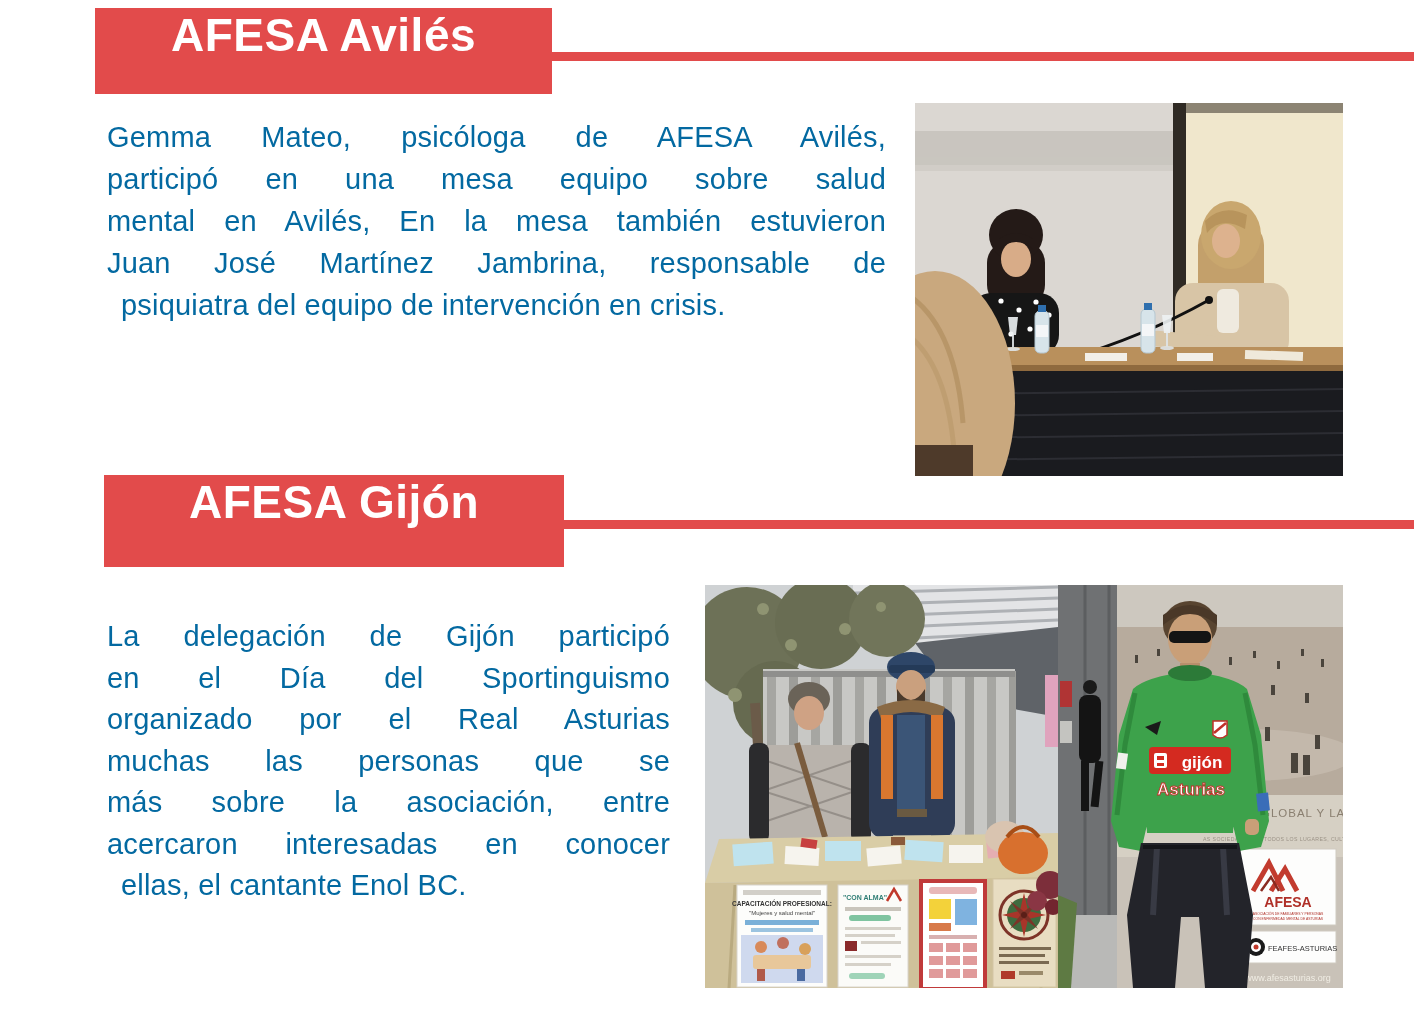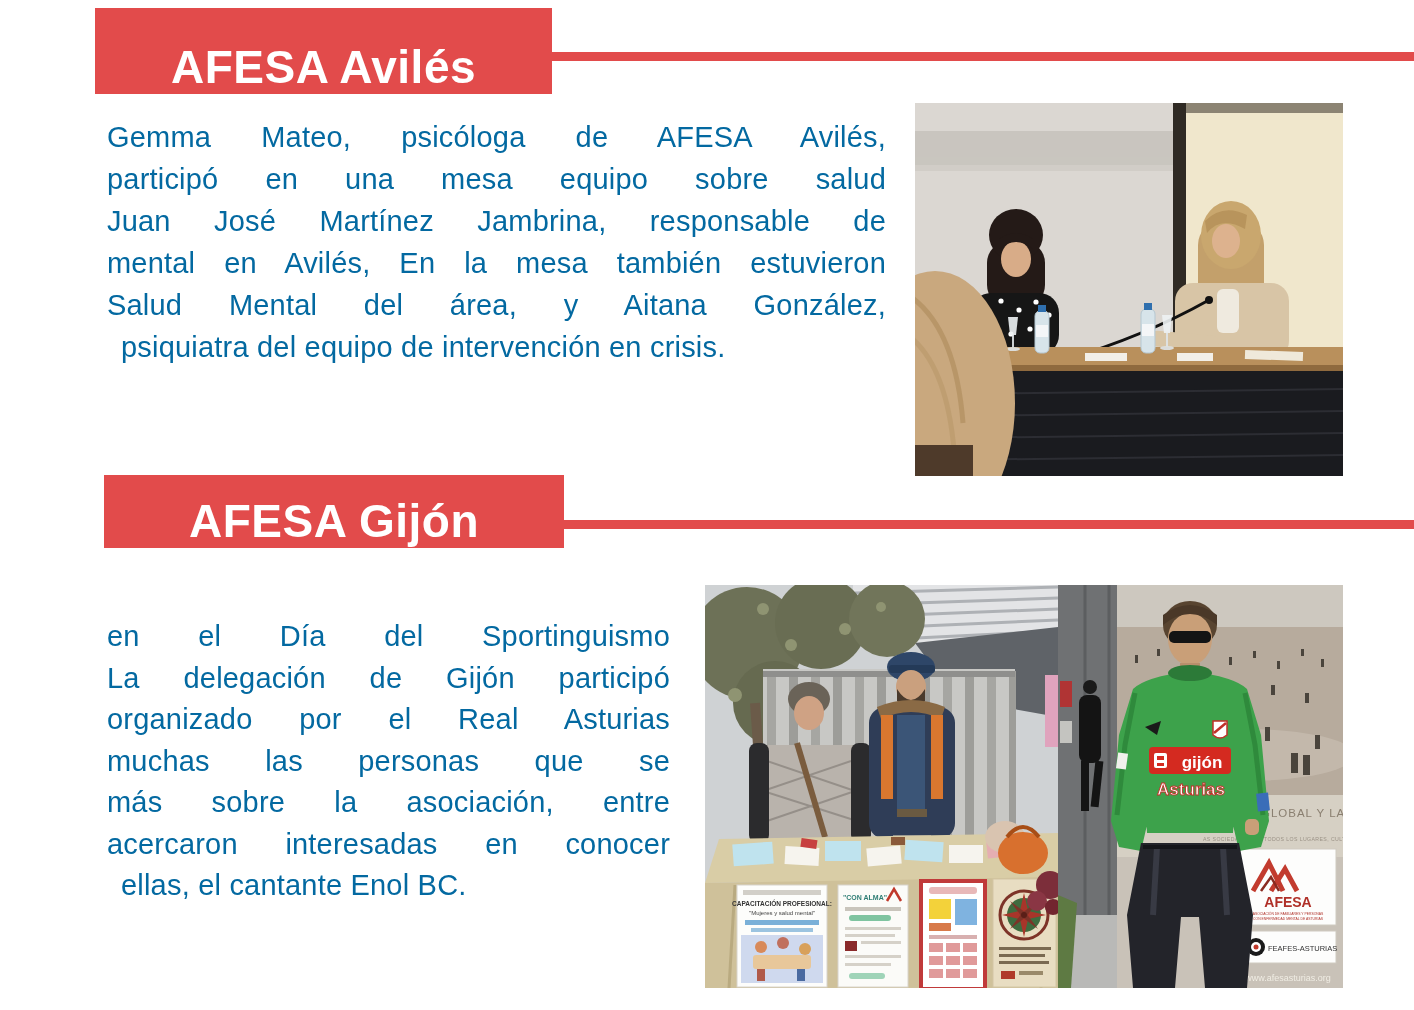--- a/index.html
+++ b/index.html
@@ -4,27 +4,27 @@
 <style>
   html,body { margin:0; padding:0; background:#ffffff; }
   .page {
     position:relative; width:1414px; height:1010px;
     background:#ffffff; overflow:hidden;
     font-family:"Liberation Sans", sans-serif;
     --red:#e24b4b;
   }
   .banner {
     position:absolute; background:var(--red);
-    display:flex; align-items:flex-end; justify-content:center;
+    display:flex; align-items:flex-start; justify-content:center;
   }
   .banner-title {
     color:#ffffff; font-weight:bold; font-size:46px; letter-spacing:0.5px;
   }
   .banner.b1 { left:95px;  top:8px;   width:457px; height:86px; }
-  .banner.b2 { left:104px; top:475px; width:460px; height:73px; }
+  .banner.b2 { left:104px; top:475px; width:460px; height:92px; }
   .rule { position:absolute; background:var(--red); height:9px; }
   .rule.r1 { left:552px; top:52px;  width:862px; }
   .rule.r2 { left:564px; top:520px; width:850px; }
   .para { position:absolute; color:#0369a1; }
   .para.p1 { left:107px; top:116px; width:779px; }
   .para.p2 { left:107px; top:616px; width:563px; }
   .jl {
     font-size:29px; line-height:42px; letter-spacing:0.2px;
     text-align:justify; text-align-last:justify;
     white-space:nowrap; 
@@ -46,23 +46,22 @@
 
   <section>
     <div class="banner b1">
       <span class="banner-title">AFESA Avilés</span>
     </div>
     <div class="rule r1"></div>
 
     <div class="para p1">
       <div class="jl">Gemma Mateo, psicóloga de AFESA Avilés,</div>
       <div class="jl">participó en una mesa equipo sobre salud</div>
+      <div class="jl">mental en Avilés, En la mesa también estuvieron</div>
       <div class="jl">Juan José Martínez Jambrina, responsable de</div>
-      <div class="jl">mental en Avilés, En la mesa también estuvieron</div>
-      <div class="jl">Salud Mental del área, y Aitana González,</div>
       <div class="jl last">psiquiatra del equipo de intervención en crisis.</div>
     </div>
 
     <div class="photo ph1">
       <svg width="428" height="373" viewBox="0 0 428 373">
 
         <rect x="0" y="0" width="428" height="373" fill="#f0e7cc"></rect>
         <rect x="0" y="0" width="262" height="252" fill="#dbd7d2"></rect>
         <rect x="0" y="28" width="262" height="34" fill="#bdb9b3" opacity="0.6"></rect>
         <rect x="0" y="54" width="262" height="14" fill="#cac6c0" opacity="0.6"></rect>
@@ -143,22 +142,22 @@
     </div>
   </section>
 
   <section>
     <div class="banner b2">
       <span class="banner-title">AFESA Gijón</span>
     </div>
     <div class="rule r2"></div>
 
     <div class="para p2">
+      <div class="jl">La delegación de Gijón participó</div>
       <div class="jl">en el Día del Sportinguismo</div>
-      <div class="jl">La delegación de Gijón participó</div>
       <div class="jl">organizado por el Real Asturias</div>
       <div class="jl">muchas las personas que se</div>
       <div class="jl">más sobre la asociación, entre</div>
       <div class="jl">acercaron interesadas en conocer</div>
       <div class="jl last">ellas, el cantante Enol BC.</div>
     </div>
 
     <div class="photo ph2">
       <svg width="638" height="403" viewBox="0 0 638 403">
 

